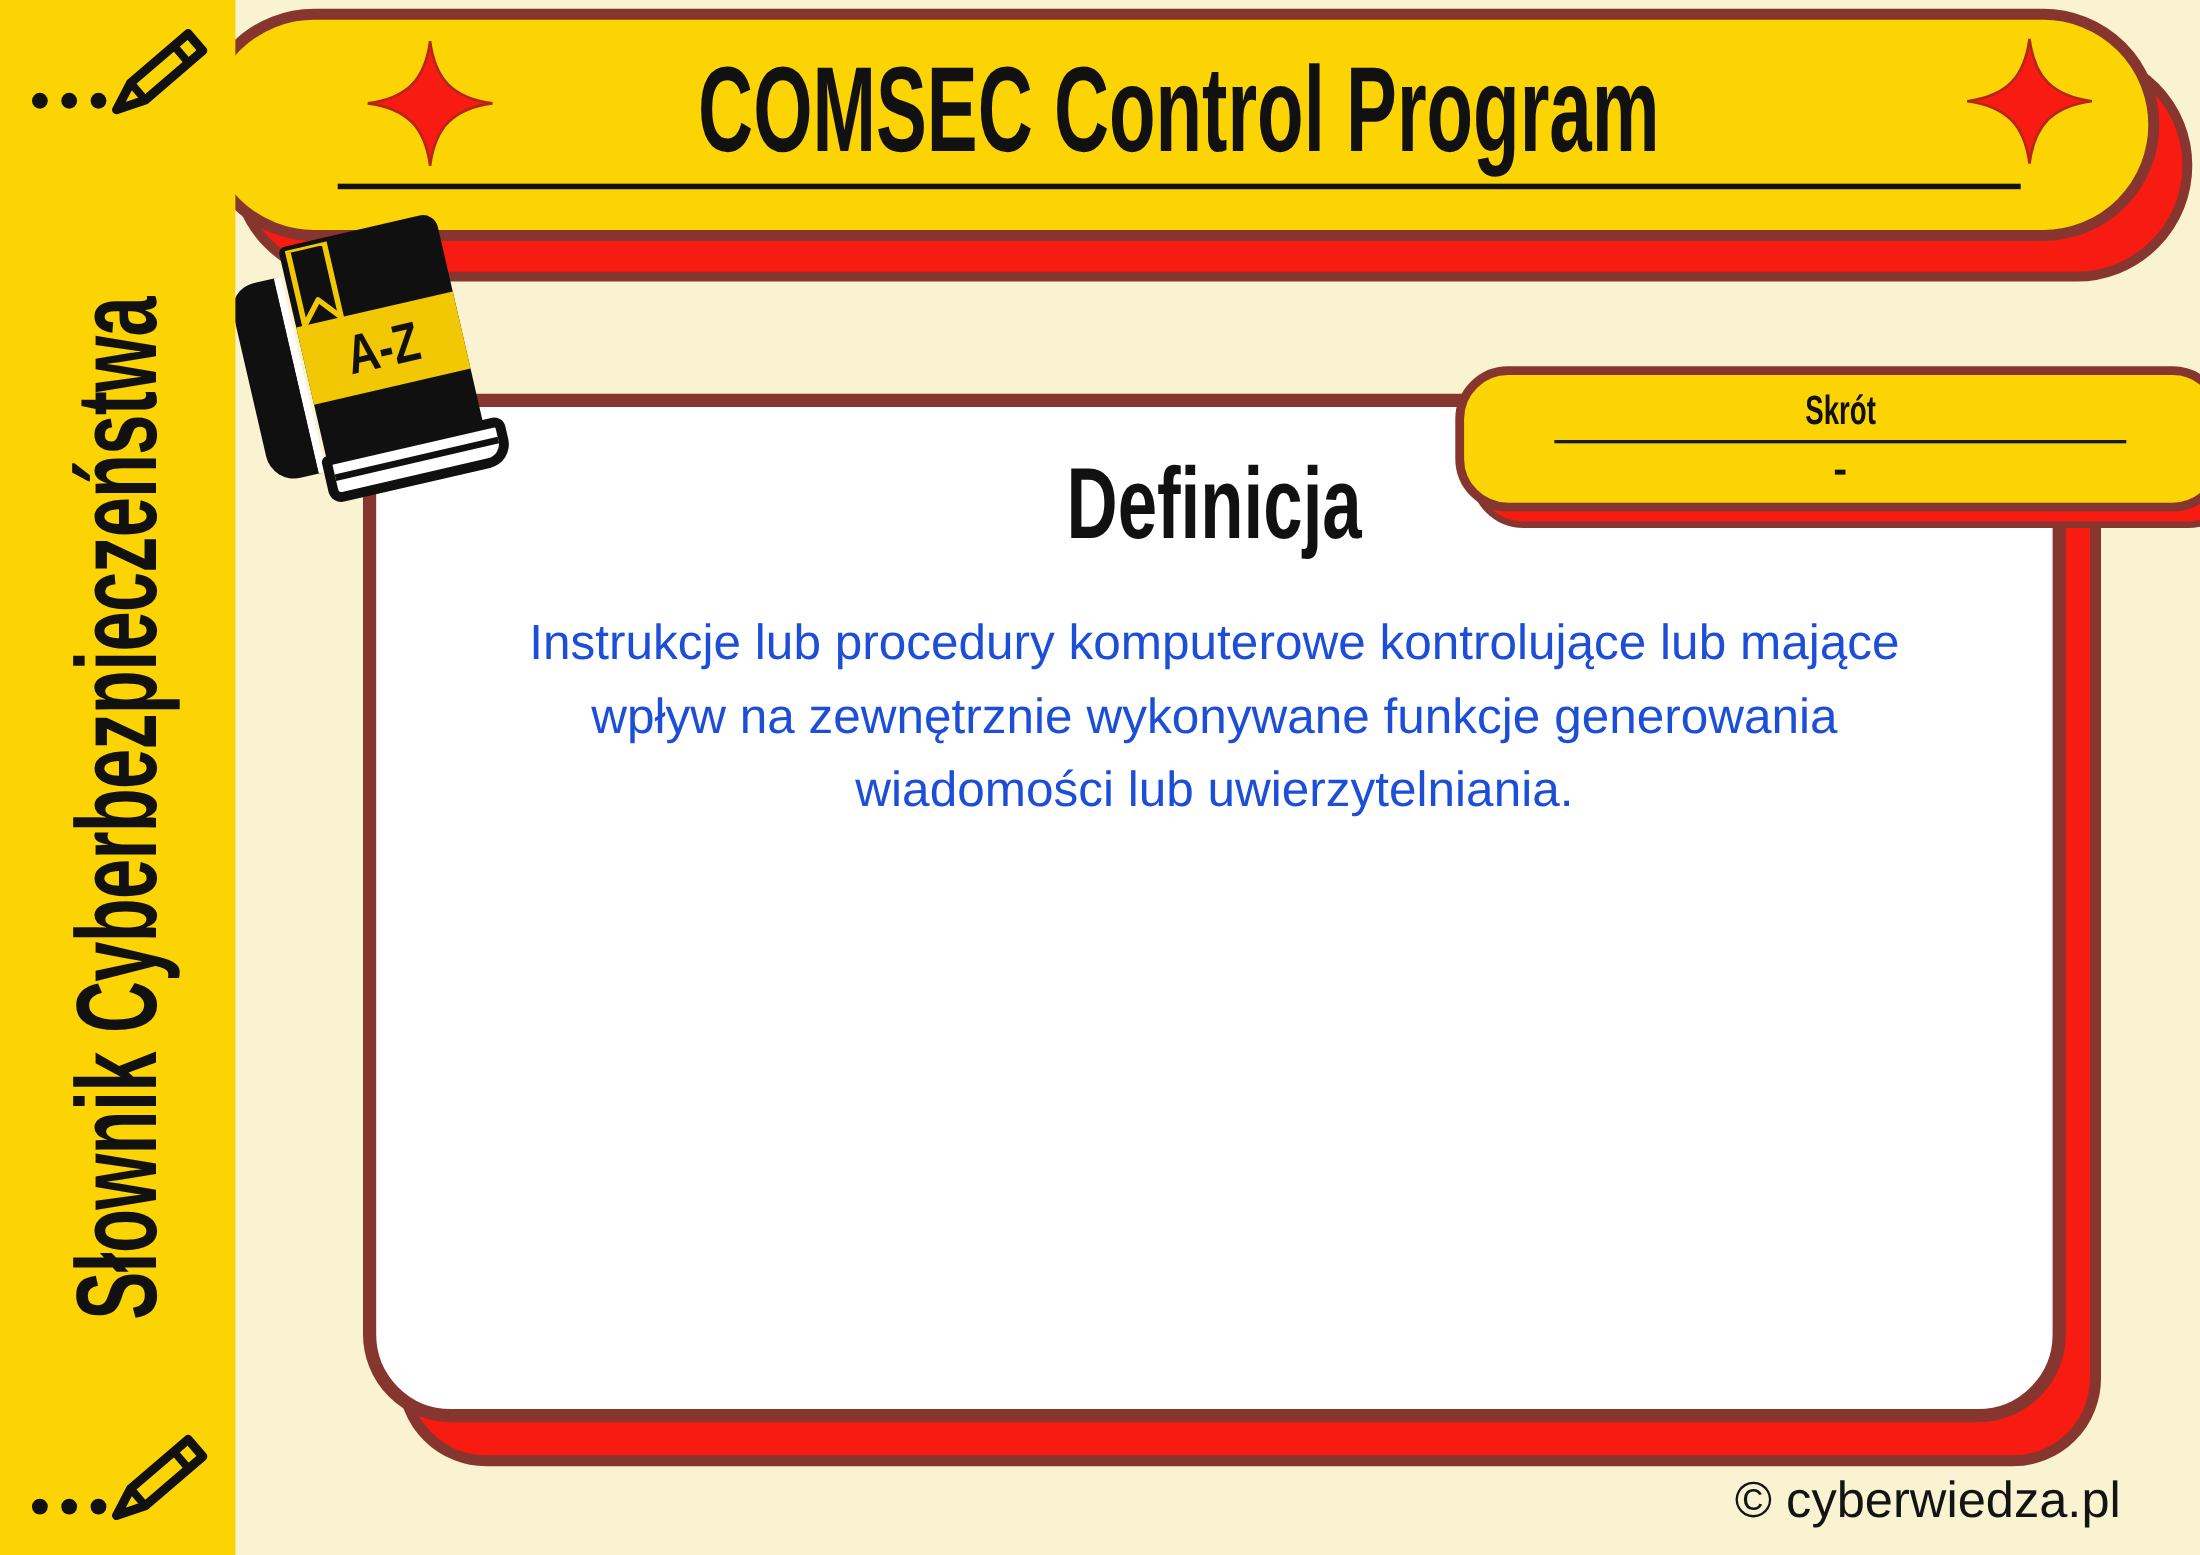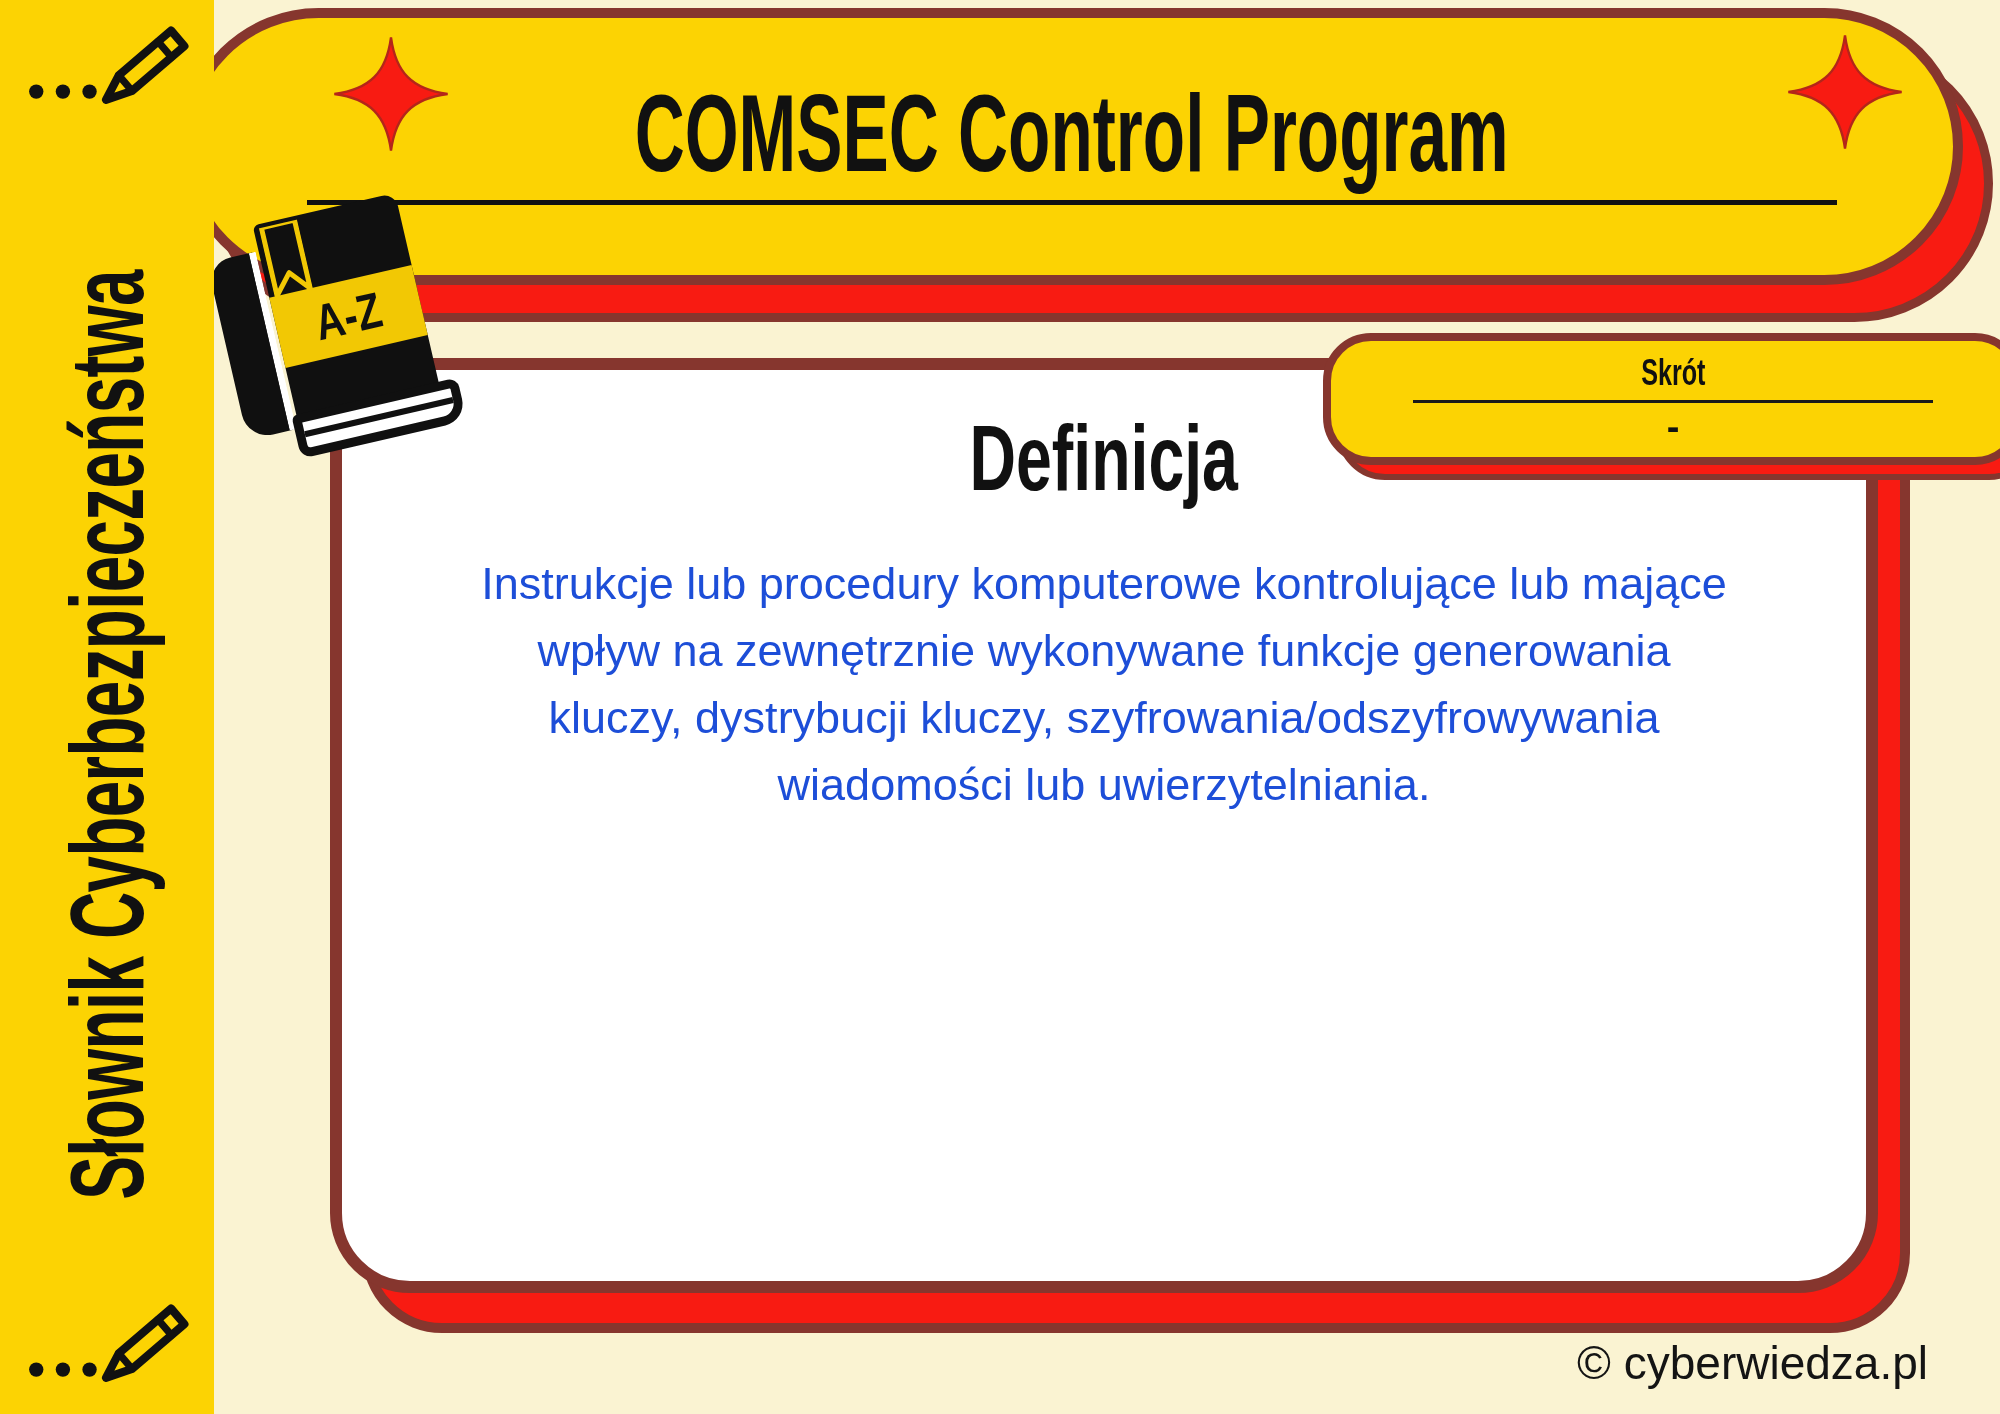--- a/index.html
+++ b/index.html
@@ -15,21 +15,21 @@
   .side-icon.bottom { bottom:26px; }
   .sidebar-title-wrap {
     position:absolute; left:50%; top:52%; white-space:nowrap;
     transform:translate(-50%,-50%) rotate(-90deg); transform-origin:center;
   }
   .sidebar-title-wrap .cx {
     font-size:104px; font-weight:bold; font-stretch:condensed; letter-spacing:-1px;
   }
   .cx { display:inline-block; transform:scaleX(0.63); transform-origin:center; white-space:nowrap; }
   
-  .header-wrap { position:absolute; left:180px; top:8px; width:1783px; height:277px; z-index:3; }
+  .header-wrap { position:absolute; left:180px; top:8px; width:1783px; height:211px; z-index:3; }
   .header-shadow {
     position:absolute; inset:0; transform:translate(30px,37px);
     background:#F81B12; border:9px solid #86362E; border-radius:140px;
   }
   .header-main {
     position:absolute; inset:0; background:#FCD303; border:10px solid #86362E; border-radius:140px;
     display:flex; flex-direction:column; justify-content:center; align-items:center;
   }
   .h-title { font-size:110px; line-height:1.0; font-weight:bold; font-stretch:condensed; }
   .h-line { width:1530px; height:5px; background:#111; margin:12px auto 10px auto; }
@@ -132,21 +132,20 @@
 
   <main class="card-wrap">
     <div class="card-shadow"></div>
     <div class="card-main">
       <h2 class="def-heading">
         <span class="cx">Definicja</span>
       </h2>
       <p class="def-text">
         <span class="def-line">Instrukcje lub procedury komputerowe kontrolujące lub mające</span>
         <span class="def-line">wpływ na zewnętrznie wykonywane funkcje generowania</span>
-        <span class="def-line">kluczy, dystrybucji kluczy, szyfrowania/odszyfrowywania</span>
         <span class="def-line">wiadomości lub uwierzytelniania.</span>
       </p>
     </div>
   </main>
 
   <div class="book">
     <div class="book-spine"></div>
     <div class="book-cover"></div>
     <div class="book-pages"></div>
     <div class="az-band">

